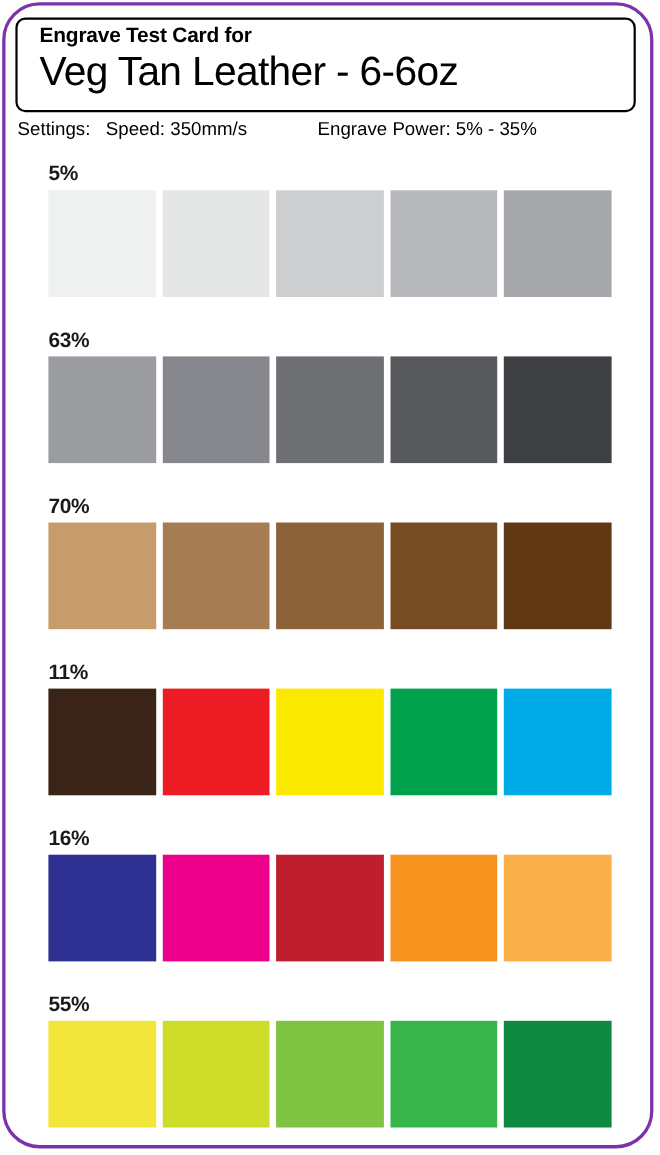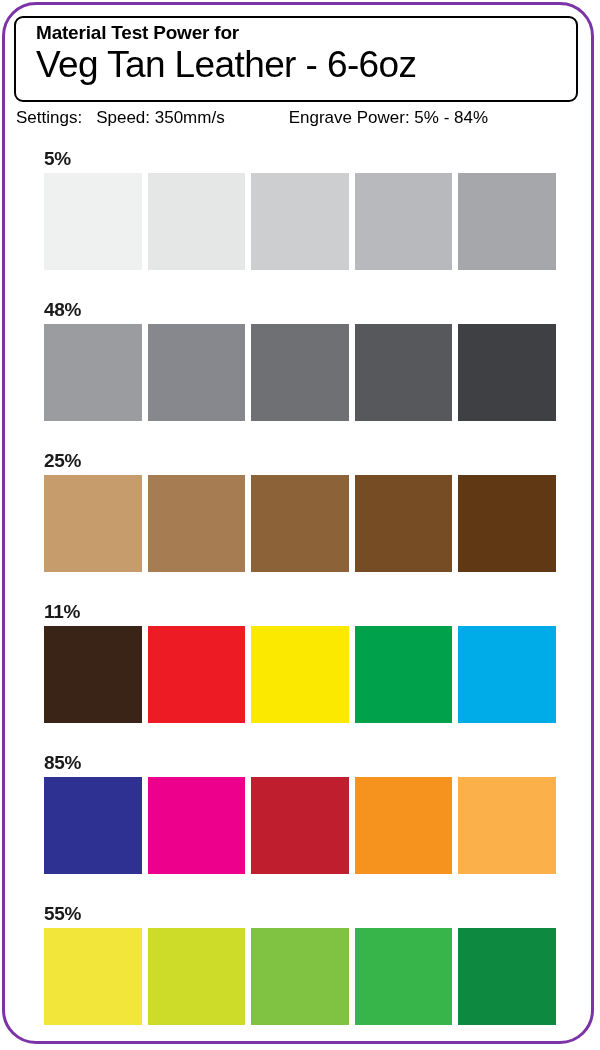--- a/index.html
+++ b/index.html
@@ -112,71 +112,71 @@
     flex: 1 1 0;
     height: 97px;
   }
 </style>
 </head>
 <body>
 
 <div id="card-frame" style="border-color: rgb(123, 52, 168);"></div>
 
 <div id="header-box" style="border-color: rgb(0, 0, 0);">
-  <div id="title-small">Material Test Power for</div>
+  <div id="title-small">Engrave Test Card for</div>
   <div id="title-large">Veg Tan Leather - 6-6oz</div>
 </div>
 
 <div id="settings-line">
-  <span class="seg" id="settings-label">Settings:</span><span class="seg" id="settings-speed">Speed: 350mm/s</span><span class="seg" id="settings-power">Engrave Power: 5% - 84%</span>
+  <span class="seg" id="settings-label">Settings:</span><span class="seg" id="settings-speed">Speed: 350mm/s</span><span class="seg" id="settings-power">Engrave Power: 5% - 35%</span>
 </div>
 
 <div id="rows">
     <div class="swatch-row" style="top: 148px;">
       <div class="row-label">5%</div>
       <div class="swatch-strip">
         <div class="swatch" style="background: rgb(239, 241, 240);"></div>
         <div class="swatch" style="background: rgb(229, 230, 230);"></div>
         <div class="swatch" style="background: rgb(205, 206, 208);"></div>
         <div class="swatch" style="background: rgb(184, 185, 188);"></div>
         <div class="swatch" style="background: rgb(166, 167, 171);"></div>
       </div>
     </div>
     <div class="swatch-row" style="top: 299px;">
-      <div class="row-label">48%</div>
+      <div class="row-label">63%</div>
       <div class="swatch-strip">
         <div class="swatch" style="background: rgb(154, 156, 160);"></div>
         <div class="swatch" style="background: rgb(134, 136, 141);"></div>
         <div class="swatch" style="background: rgb(110, 112, 116);"></div>
         <div class="swatch" style="background: rgb(86, 88, 91);"></div>
         <div class="swatch" style="background: rgb(63, 64, 67);"></div>
       </div>
     </div>
     <div class="swatch-row" style="top: 450px;">
-      <div class="row-label">25%</div>
+      <div class="row-label">70%</div>
       <div class="swatch-strip">
         <div class="swatch" style="background: rgb(198, 156, 109);"></div>
         <div class="swatch" style="background: rgb(166, 124, 82);"></div>
         <div class="swatch" style="background: rgb(140, 98, 57);"></div>
         <div class="swatch" style="background: rgb(117, 76, 36);"></div>
         <div class="swatch" style="background: rgb(96, 56, 19);"></div>
       </div>
     </div>
     <div class="swatch-row" style="top: 601px;">
       <div class="row-label">11%</div>
       <div class="swatch-strip">
         <div class="swatch" style="background: rgb(58, 35, 23);"></div>
         <div class="swatch" style="background: rgb(237, 28, 36);"></div>
         <div class="swatch" style="background: rgb(251, 233, 0);"></div>
         <div class="swatch" style="background: rgb(0, 161, 75);"></div>
         <div class="swatch" style="background: rgb(0, 172, 232);"></div>
       </div>
     </div>
     <div class="swatch-row" style="top: 752px;">
-      <div class="row-label">85%</div>
+      <div class="row-label">16%</div>
       <div class="swatch-strip">
         <div class="swatch" style="background: rgb(46, 49, 146);"></div>
         <div class="swatch" style="background: rgb(236, 0, 140);"></div>
         <div class="swatch" style="background: rgb(190, 30, 45);"></div>
         <div class="swatch" style="background: rgb(246, 147, 30);"></div>
         <div class="swatch" style="background: rgb(251, 176, 74);"></div>
       </div>
     </div>
     <div class="swatch-row" style="top: 903px;">
       <div class="row-label">55%</div>

